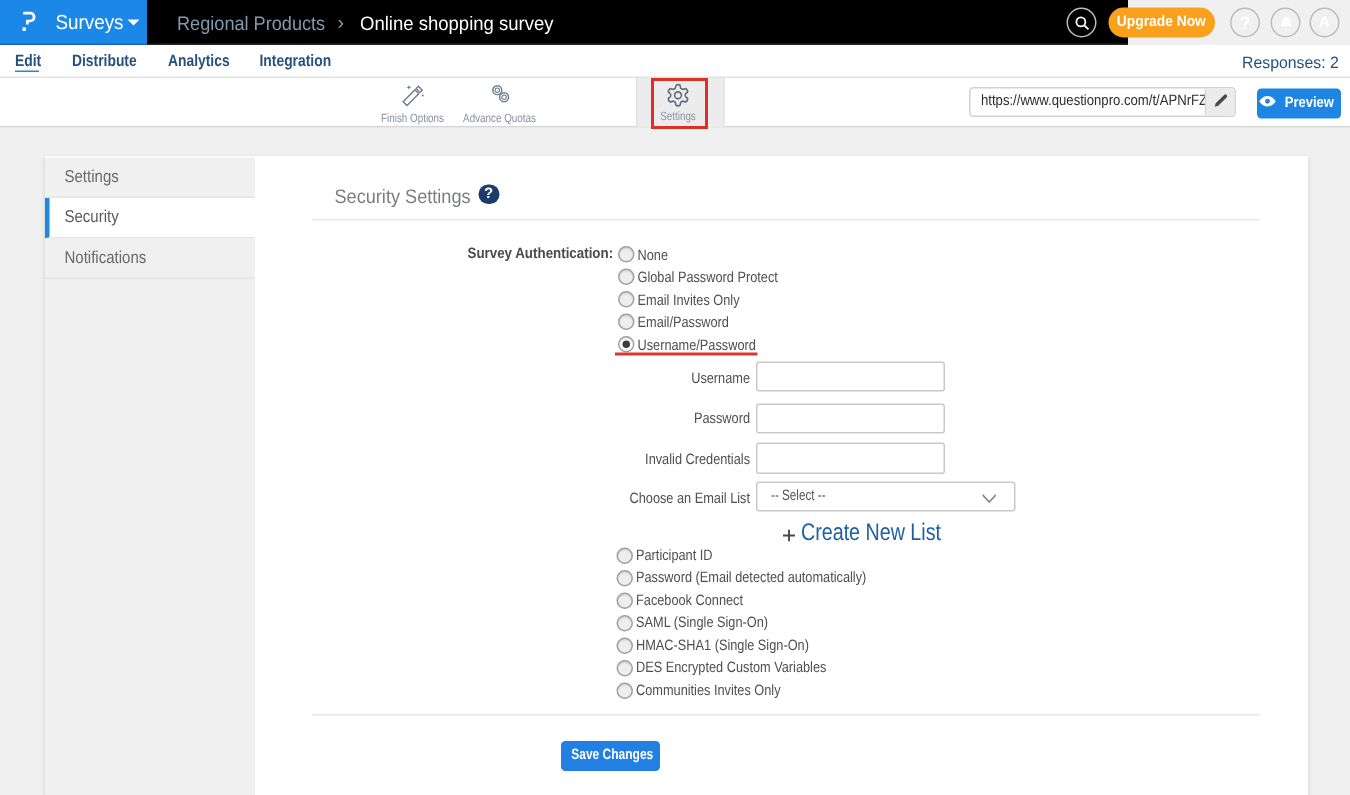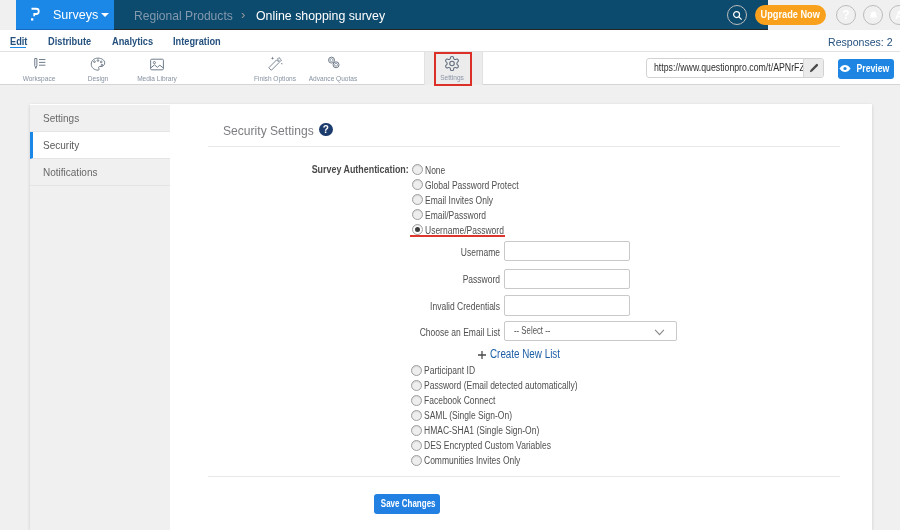--- a/index.html
+++ b/index.html
@@ -1,18 +1,18 @@
 <!DOCTYPE html>
 <html><head>
 <meta charset="utf-8">
 <style>
 *{margin:0;padding:0;box-sizing:border-box}
 html,body{width:900px;height:530px;overflow:hidden;font-family:"Liberation Sans",sans-serif;background:#f0f0f1}
 
-#topbar{position:absolute;left:16px;top:0;width:752px;height:30px;background:#0c4a6e}
+#topbar{position:absolute;left:0;top:0;width:752px;height:30px;background:#000000}
 #topbar:after{content:"";position:absolute;left:98px;right:0;bottom:0;height:1.5px;background:#262626}
 #logoblk{position:absolute;left:0;top:0;width:98px;height:30px;background:#1b87e6}
 #logoblk:after{content:"";position:absolute;left:0;right:0;bottom:0;height:1.5px;background:#1568bd}
 #logoblk svg{position:absolute;left:14px;top:6px}
 #surveys{position:absolute;left:37px;top:7px;color:#fff;font-size:13.5px;transform:scaleX(.93);transform-origin:0 50%}
 #caret{position:absolute;left:85px;top:13px;width:0;height:0;border-left:4.5px solid transparent;border-right:4.5px solid transparent;border-top:4.5px solid #fff}
 .crumb1{position:absolute;left:118px;top:8px;color:#8399ad;font-size:13px;transform:scaleX(.93);transform-origin:0 50%}
 .crumbsep{position:absolute;left:225px;top:7px;color:#9a9a9a;font-size:13px}
 .crumb2{position:absolute;left:240px;top:8px;color:#fff;font-size:13px;transform:scaleX(.95);transform-origin:0 50%}
 .topcircle{position:absolute;top:5px;width:20px;height:20px;border:1.2px solid #bcbcbc;border-radius:50%;color:#fff;text-align:center}
@@ -50,21 +50,21 @@
 .blabel{position:absolute;font-size:10px;font-weight:bold;color:#4a4a4a;text-align:right;white-space:nowrap;transform:scaleX(.89);transform-origin:100% 50%}
 .rb{position:absolute;width:11px;height:11px;border:1px solid #9f9f9f;border-radius:50%;background:#eee;box-shadow:inset 0 1px 1px rgba(0,0,0,.1)}
 .rb.sel{background:#fff}
 .rb.sel:after{content:"";position:absolute;left:2px;top:2px;width:5px;height:5px;border-radius:50%;background:#3c3c3c}
 .rlabel{position:absolute;font-size:10px;color:#4f4f4f;white-space:nowrap;transform:scaleX(.85);transform-origin:0 50%}
 #redline{position:absolute;left:410px;top:235px;width:95px;height:2px;background:#dc352c}
 .inp{position:absolute;left:503.5px;width:126.5px;height:20.5px;background:#fff;border:1px solid #c9c9c9;border-radius:2px}
 #sel{position:absolute;left:503.5px;top:320.5px;width:173px;height:20.5px;background:#fff;border:1px solid #c9c9c9;border-radius:2px;font-size:10px;color:#555;line-height:18.5px;padding-left:9px}
 #sel i{font-style:normal;display:inline-block;transform:scaleX(.78);transform-origin:0 50%}
 #sel svg{position:absolute;right:11px;top:7px}
-#newlist{position:absolute;left:478px;top:347px;font-size:12px;color:#1d5fa6;white-space:nowrap}
+#newlist{position:absolute;left:522px;top:347px;font-size:16px;color:#1d5fa6;white-space:nowrap}
 #newlist span{display:inline-block;transform:scaleX(.82);transform-origin:0 50%}
 #newlist svg{vertical-align:-1px;margin-right:4px}
 #saveb{position:absolute;left:373.5px;top:494px;width:66.5px;height:20px;background:#2180e2;border-radius:3px;color:#fff;font-size:10px;font-weight:bold;text-align:center;line-height:20px}
 #saveb span{display:inline-block;transform:scaleX(.8);white-space:nowrap}
 </style>
 </head>
 <body>
 
 <div id="topbar">
   <div id="logoblk">
@@ -98,47 +98,20 @@
 <div id="navrow"></div>
 <div class="nav" style="left:10px">Edit</div>
 <div id="editu"></div>
 <div class="nav" style="left:48px">Distribute</div>
 <div class="nav" style="left:112px">Analytics</div>
 <div class="nav" style="left:173px">Integration</div>
 <div id="resp">Responses: 2</div>
 
 <div id="toolbar">
   <div id="setbg"></div>
-  <div class="titem" style="left:4px">
-    <svg width="18" height="17" viewBox="0 0 24 24" stroke="#6e7a8a" fill="none" stroke-width="1.4">
-      <path d="M6 3.5 h3 v10 l-1.5 4 -1.5-4 z"></path>
-        <line x1="12" y1="5" x2="21" y2="5"></line>
-        <line x1="12" y1="9" x2="21" y2="9"></line>
-        <line x1="12" y1="13" x2="21" y2="13"></line>
-    </svg>
-    <div class="tlabel">Workspace</div>
-  </div>
-  <div class="titem" style="left:63px">
-    <svg width="18" height="17" viewBox="0 0 24 24" stroke="#6e7a8a" fill="none" stroke-width="1.4">
-      <path d="M12 3C6.5 3 2.5 6.6 2.5 11.5c0 4.9 4.3 8.5 9.5 8.5 1 0 1.6-.7 1.6-1.5 0-.4-.15-.75-.4-1.05-.25-.3-.4-.65-.4-1.05 0-.85.7-1.55 1.55-1.55h1.85c3 0 5.3-2.3 5.3-5.2C21.5 6 17.3 3 12 3z"></path>
-      <circle cx="7" cy="8" r="1.2"></circle>
-        <circle cx="12" cy="6.4" r="1.2"></circle>
-        <circle cx="16.6" cy="8.4" r="1.2"></circle>
-        <circle cx="17.6" cy="13" r="1.2"></circle>
-    </svg>
-    <div class="tlabel">Design</div>
-  </div>
-  <div class="titem" style="left:122px">
-    <svg width="18" height="17" viewBox="0 0 24 24" stroke="#6e7a8a" fill="none" stroke-width="1.4">
-      <rect x="3" y="4.5" width="18" height="15" rx="1.5"></rect>
-        <circle cx="8.3" cy="9.3" r="1.5"></circle>
-        <path d="M3 17l5.5-4.5 4 3.5 3.5-3 5 4"></path>
-    </svg>
-    <div class="tlabel">Media Library</div>
-  </div>
   <div class="titem" style="left:298px">
     <svg width="19" height="17" viewBox="0 0 24 24" stroke="#6e7a8a" fill="none" stroke-width="1.6">
       <circle cx="9.2" cy="5.8" r="4.2" stroke-width="1.4"></circle>
       <circle cx="15.6" cy="12.4" r="4.2" stroke-width="1.4"></circle>
       <circle cx="9.2" cy="5.8" r="2.1" stroke-width="1"></circle>
       <circle cx="15.6" cy="12.4" r="2.1" stroke-width="1"></circle>
     </svg>
     <div class="tlabel">Advance Quotas</div>
   </div>
   <div class="titem" style="left:239.5px">

